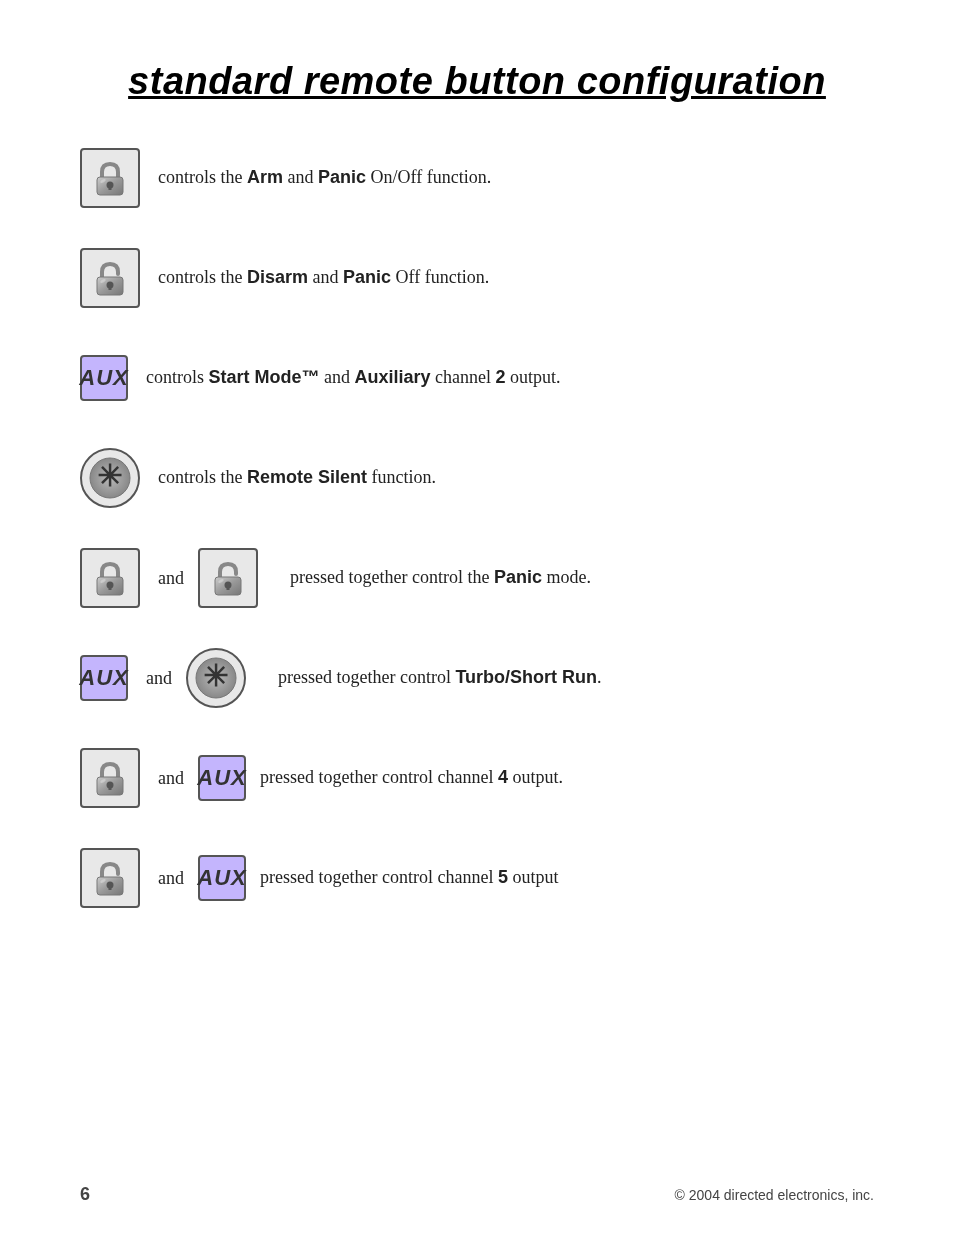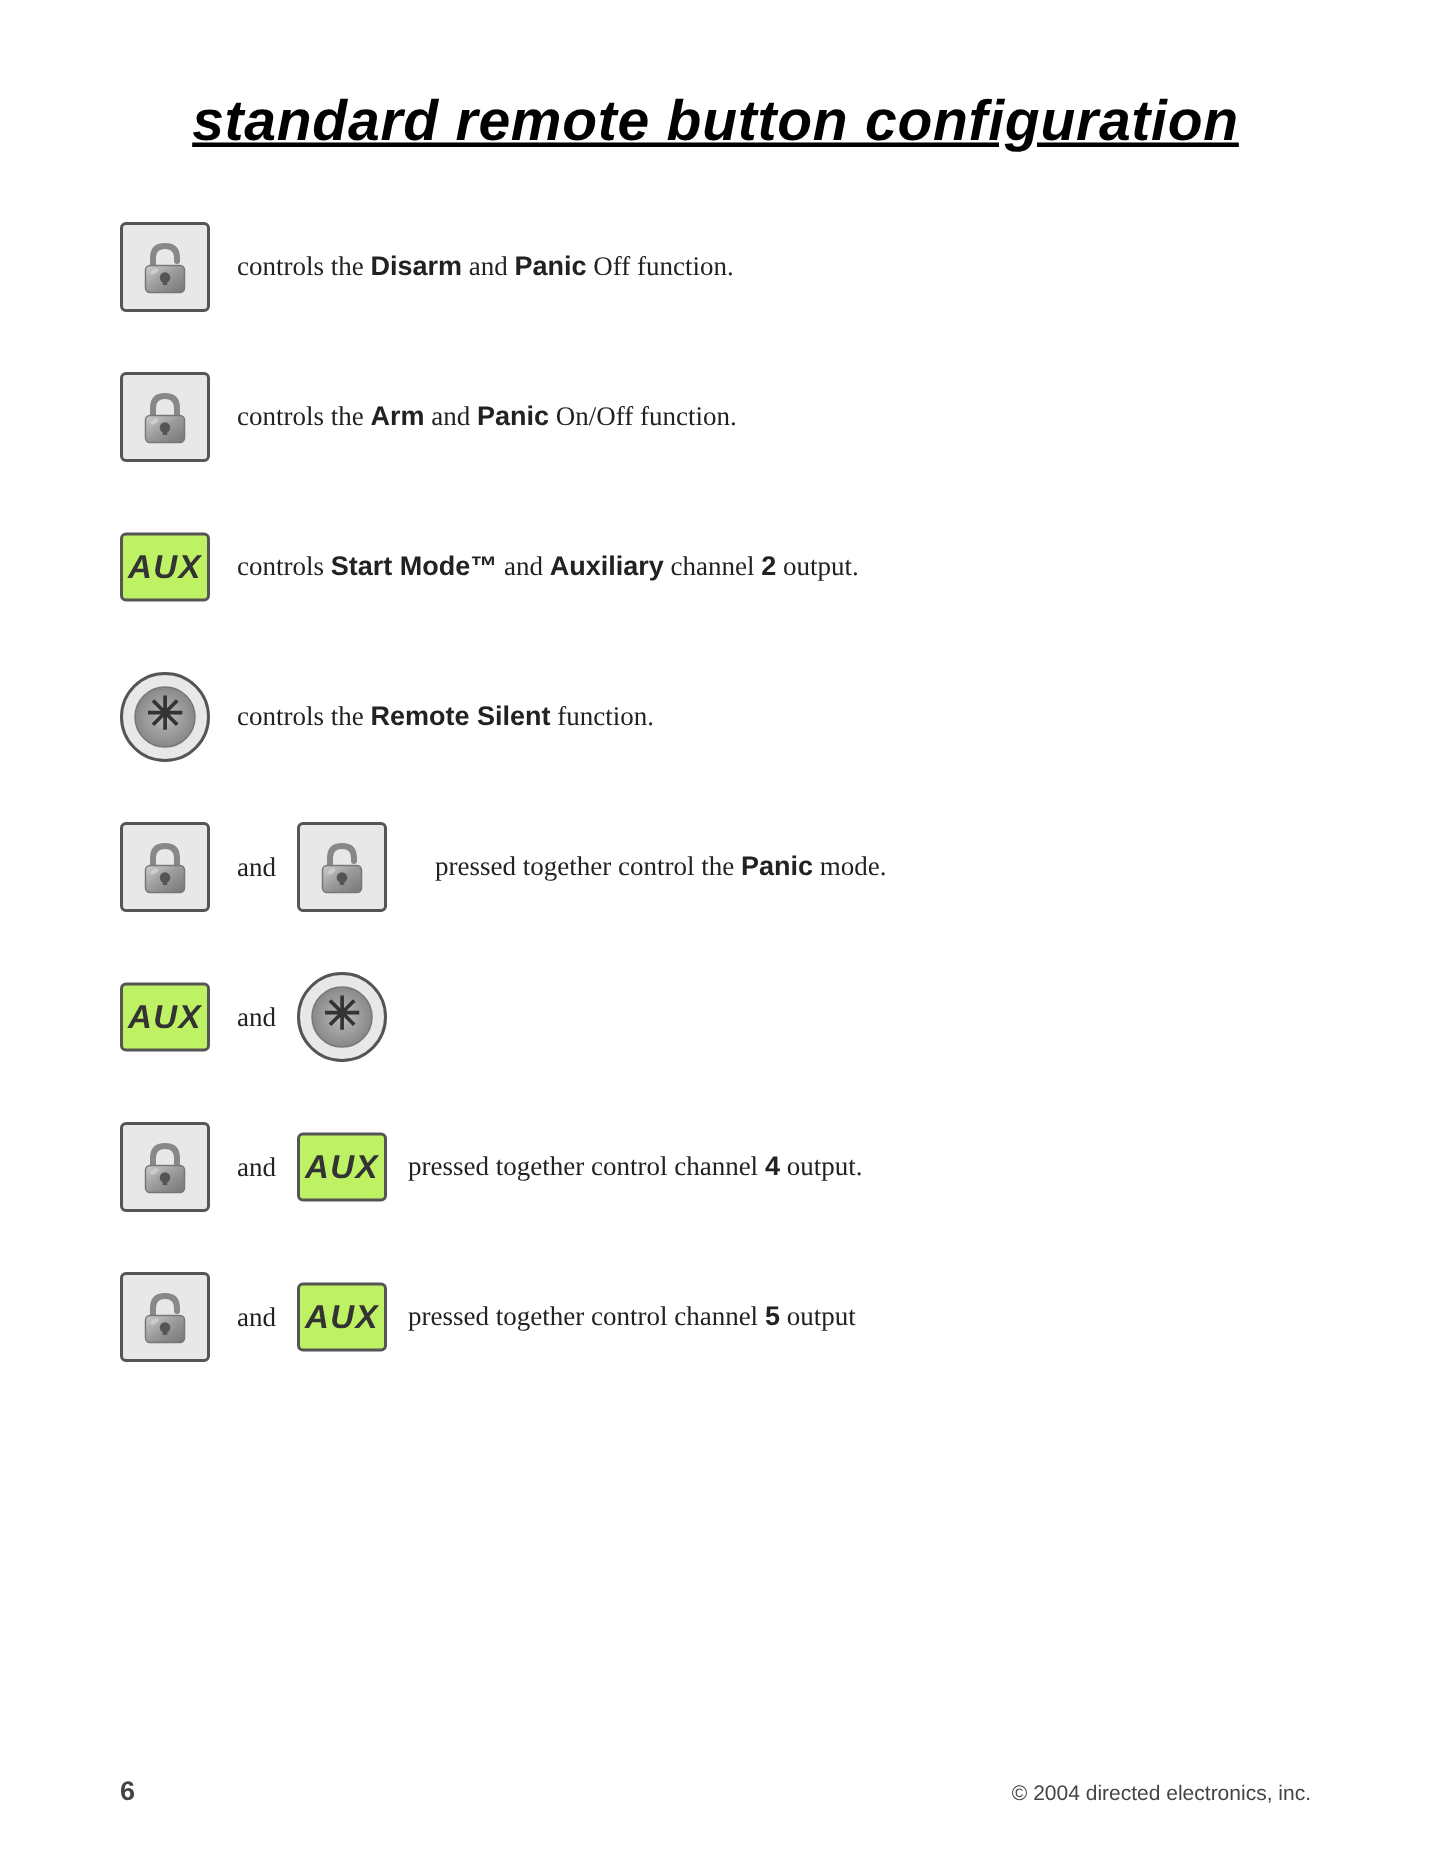--- a/index.html
+++ b/index.html
@@ -60,28 +60,28 @@
     .icon-box.circle-border {
       border-radius: 50%;
     }
 
     .icon-box svg {
       width: 44px;
       height: 44px;
     }
 
     .aux-box {
-      width: 60px;
+      width: 48px;
       height: 46px;
       border: 2px solid #555;
       border-radius: 4px;
       display: flex;
       align-items: center;
       justify-content: center;
-      background: #bef264;
+      background: #c4b5fd;
       margin-right: 18px;
       flex-shrink: 0;
       font-family: Arial, Helvetica, sans-serif;
       font-weight: 900;
       font-size: 22px;
       color: #333;
       font-style: italic;
       letter-spacing: 1px;
     }
 
@@ -128,68 +128,68 @@
 <body>
 
 <div class="page">
   <h1 class="title">standard remote button configuration</h1>
 
   <div class="item-row">
     <div class="icon-cell">
       <div class="icon-box">
         <svg viewBox="0 0 44 44" xmlns="http://www.w3.org/2000/svg">
           <defs>
+            <linearGradient id="lg1" x1="0" y1="0" x2="1" y2="1">
+              <stop offset="0%" stop-color="#ccc"></stop>
+              <stop offset="50%" stop-color="#999"></stop>
+              <stop offset="100%" stop-color="#777"></stop>
+            </linearGradient>
+          </defs>
+
+          <path d="M14,22 L14,16 Q14,8 22,8 Q30,8 30,16 L30,22" fill="none" stroke="#888" stroke-width="4" stroke-linecap="round"></path>
+
+          <rect x="9" y="21" width="26" height="18" rx="3" ry="3" fill="url(#lg1)" stroke="#777" stroke-width="1"></rect>
+
+          <circle cx="22" cy="29" r="3.5" fill="#555"></circle>
+          <rect x="20.5" y="29" width="3" height="5" fill="#555"></rect>
+
+          <ellipse cx="15" cy="25" rx="3" ry="1.5" fill="rgba(255,255,255,0.3)" transform="rotate(-30,15,25)"></ellipse>
+        </svg>
+      </div>
+    </div>
+    <div class="desc-text">
+      controls the <span class="bold">Arm</span> and <span class="bold">Panic</span> On/Off function.
+    </div>
+  </div>
+
+  <div class="item-row">
+    <div class="icon-cell">
+      <div class="icon-box">
+        <svg viewBox="0 0 44 44" xmlns="http://www.w3.org/2000/svg">
+          <defs>
             <linearGradient id="lg2" x1="0" y1="0" x2="1" y2="1">
               <stop offset="0%" stop-color="#ccc"></stop>
               <stop offset="50%" stop-color="#999"></stop>
               <stop offset="100%" stop-color="#777"></stop>
             </linearGradient>
           </defs>
 
           <path d="M14,22 L14,16 Q14,8 22,8 Q30,8 30,16 L30,18" fill="none" stroke="#888" stroke-width="4" stroke-linecap="round"></path>
 
           <rect x="9" y="21" width="26" height="18" rx="3" ry="3" fill="url(#lg2)" stroke="#777" stroke-width="1"></rect>
 
           <circle cx="22" cy="29" r="3.5" fill="#555"></circle>
           <rect x="20.5" y="29" width="3" height="5" fill="#555"></rect>
 
           <ellipse cx="15" cy="25" rx="3" ry="1.5" fill="rgba(255,255,255,0.3)" transform="rotate(-30,15,25)"></ellipse>
         </svg>
       </div>
     </div>
     <div class="desc-text">
       controls the <span class="bold">Disarm</span> and <span class="bold">Panic</span> Off function.
-    </div>
-  </div>
-
-  <div class="item-row">
-    <div class="icon-cell">
-      <div class="icon-box">
-        <svg viewBox="0 0 44 44" xmlns="http://www.w3.org/2000/svg">
-          <defs>
-            <linearGradient id="lg1" x1="0" y1="0" x2="1" y2="1">
-              <stop offset="0%" stop-color="#ccc"></stop>
-              <stop offset="50%" stop-color="#999"></stop>
-              <stop offset="100%" stop-color="#777"></stop>
-            </linearGradient>
-          </defs>
-
-          <path d="M14,22 L14,16 Q14,8 22,8 Q30,8 30,16 L30,22" fill="none" stroke="#888" stroke-width="4" stroke-linecap="round"></path>
-
-          <rect x="9" y="21" width="26" height="18" rx="3" ry="3" fill="url(#lg1)" stroke="#777" stroke-width="1"></rect>
-
-          <circle cx="22" cy="29" r="3.5" fill="#555"></circle>
-          <rect x="20.5" y="29" width="3" height="5" fill="#555"></rect>
-
-          <ellipse cx="15" cy="25" rx="3" ry="1.5" fill="rgba(255,255,255,0.3)" transform="rotate(-30,15,25)"></ellipse>
-        </svg>
-      </div>
-    </div>
-    <div class="desc-text">
-      controls the <span class="bold">Arm</span> and <span class="bold">Panic</span> On/Off function.
     </div>
   </div>
 
   <div class="item-row">
     <div class="icon-cell">
       <div class="aux-box">AUX</div>
     </div>
     <div class="desc-text">
       controls <span class="bold">Start Mode™</span> and <span class="bold">Auxiliary</span> channel <span class="bold">2</span> output.
     </div>
@@ -267,20 +267,23 @@
             <radialGradient id="rg2" cx="50%" cy="50%" r="50%">
               <stop offset="0%" stop-color="#bbb"></stop>
               <stop offset="100%" stop-color="#888"></stop>
             </radialGradient>
           </defs>
           <circle cx="22" cy="22" r="20" fill="url(#rg2)" stroke="#777" stroke-width="1"></circle>
           <text x="22" y="30" text-anchor="middle" font-size="30" font-weight="bold" fill="#333" font-family="Arial">✳</text>
         </svg>
       </div>
     </div>
+    <div class="desc-text" style="margin-left: 14px;">
+      pressed together control <span class="bold">Turbo/Short Run</span>.
+    </div>
   </div>
 
   <div class="item-row">
     <div class="icon-cell">
       <div class="icon-box">
         <svg viewBox="0 0 44 44" xmlns="http://www.w3.org/2000/svg">
           <defs>
             <linearGradient id="lg5" x1="0" y1="0" x2="1" y2="1">
               <stop offset="0%" stop-color="#ccc"></stop>
               <stop offset="50%" stop-color="#999"></stop>

